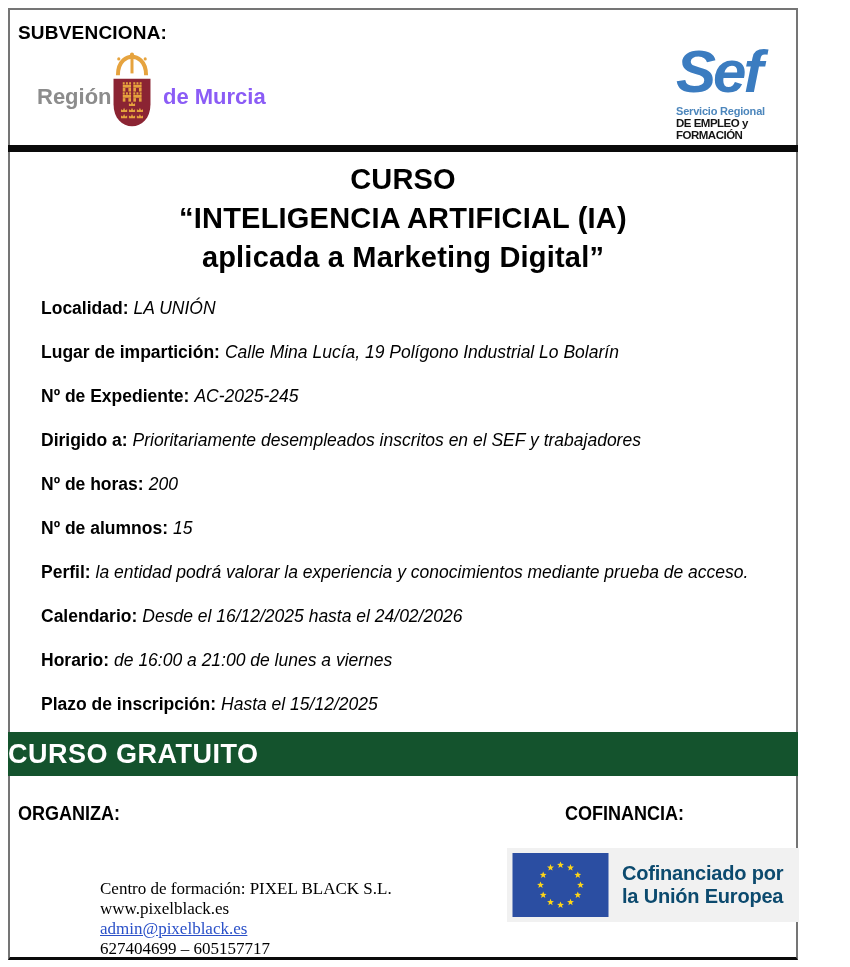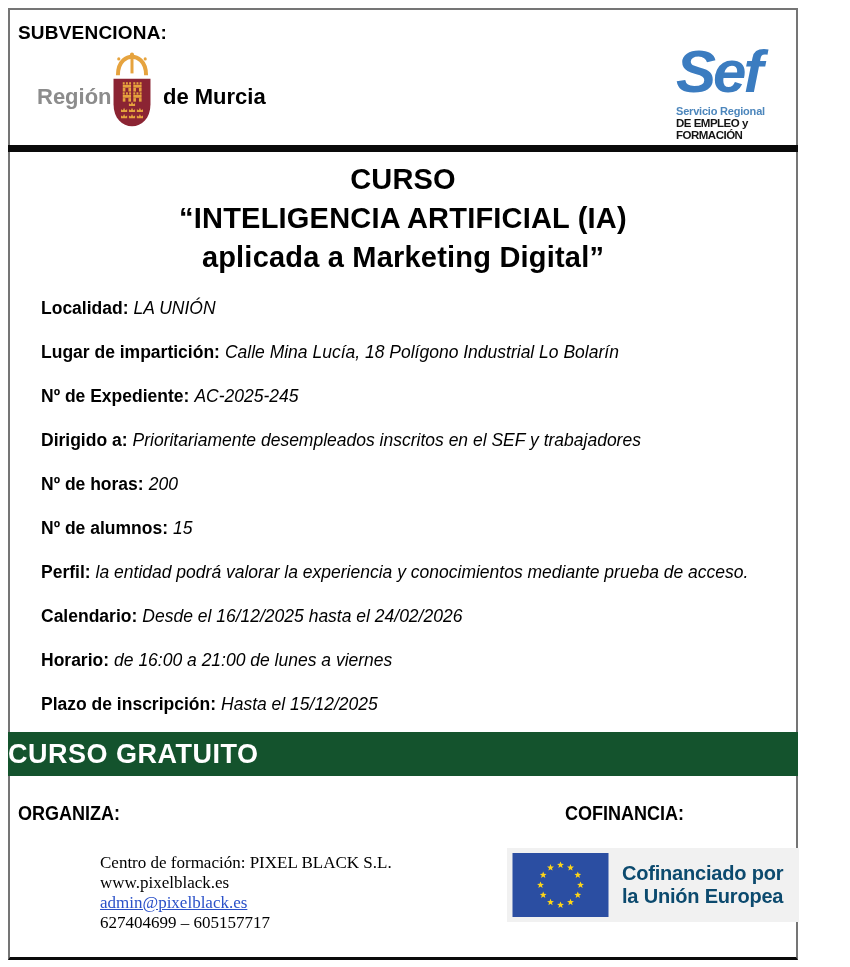--- a/index.html
+++ b/index.html
@@ -6,21 +6,21 @@
   html,body { width:850px; height:967px; background:#ffffff; }
   body { position:relative; font-family:"Liberation Sans", sans-serif; color:#000; overflow:hidden; }
 
   .frame { position:absolute; left:8px; top:8px; width:790px; height:952px;
            border:2px solid #757575; border-bottom:3px solid #0a0a0a; background:#fff; }
 
   
   .subvenciona { position:absolute; left:8px; top:12px; font-size:19px; font-weight:bold; letter-spacing:0.2px; }
 
   .region-text   { position:absolute; left:27px;  top:74px; font-size:22px; font-weight:bold; color:#8C8C8C; }
-  .demurcia-text { position:absolute; left:153px; top:74px; font-size:22px; font-weight:bold; color:#000000; }
+  .demurcia-text { position:absolute; left:153px; top:74px; font-size:22px; font-weight:bold; color:#8b5cf6; }
   .shield-svg    { position:absolute; left:100px; top:40px; width:44px; height:82px; }
 
   .sef-logo  { position:absolute; left:666px; top:30px; width:130px; }
   .sef-name  { font-style:italic; font-weight:bold; font-size:60px; line-height:64px; color:#3B7CC0; letter-spacing:-3px; }
   .sef-sub1  { font-size:11px;   font-weight:bold; color:#4C86BC; margin-top:1px; letter-spacing:-0.2px; }
   .sef-sub2  { font-size:11.5px; font-weight:bold; color:#141414; letter-spacing:-0.5px; }
 
   .divider { position:absolute; left:-2px; right:-2px; top:135px; height:7px; background:#0a0a0a; }
 
   
@@ -36,21 +36,21 @@
   
   .banner { position:absolute; left:-2px; right:-2px; top:722px; height:44px; background:#14532d;
             color:#fff; line-height:44px; font-size:27px; font-weight:bold; letter-spacing:0.5px; }
 
   
   .organiza   { position:absolute; left:8px;   top:792px; font-size:20px; font-weight:bold;
                 transform:scaleX(0.9); transform-origin:left; }
   .cofinancia { position:absolute; left:555px; top:792px; font-size:20px; font-weight:bold;
                 transform:scaleX(0.9); transform-origin:left; }
 
-  .contact { position:absolute; left:90px; top:843px; font-family:"Liberation Serif", serif;
+  .contact { position:absolute; left:90px; top:869px; font-family:"Liberation Serif", serif;
              font-size:17px; line-height:20px; }
   .contact-email a { color:#2A50C8; font-family:"Liberation Serif", serif; }
 
   .eu-card { position:absolute; left:497px; top:838px; width:292px; height:74px;
              background:#F1F1F1; display:flex; align-items:center; }
   .eu-flag { width:97px; height:64px; margin-left:5px; flex:none; }
   .eu-text { margin-left:13px; font-size:20px; line-height:23px; font-weight:bold;
              color:#0c4a6e; letter-spacing:-0.2px; }
 </style>
 </head>
@@ -110,21 +110,21 @@
   <div class="divider"></div>
 
   <div class="title">
     <div>CURSO</div>
     <div>“INTELIGENCIA ARTIFICIAL (IA)</div>
     <div>aplicada a Marketing Digital”</div>
   </div>
 
   <div class="details">
     <div class="detail-row"><span class="detail-label">Localidad:</span><span class="detail-value">LA UNIÓN</span></div>
-    <div class="detail-row"><span class="detail-label">Lugar de impartición:</span><span class="detail-value">Calle Mina Lucía, 18 Polígono Industrial Lo Bolarín</span></div>
+    <div class="detail-row"><span class="detail-label">Lugar de impartición:</span><span class="detail-value">Calle Mina Lucía, 19 Polígono Industrial Lo Bolarín</span></div>
     <div class="detail-row"><span class="detail-label">Nº de Expediente:</span><span class="detail-value">AC-2025-245</span></div>
     <div class="detail-row"><span class="detail-label">Dirigido a:</span><span class="detail-value">Prioritariamente desempleados inscritos en el SEF y trabajadores</span></div>
     <div class="detail-row"><span class="detail-label">Nº de horas:</span><span class="detail-value">200</span></div>
     <div class="detail-row"><span class="detail-label">Nº de alumnos:</span><span class="detail-value">15</span></div>
     <div class="detail-row"><span class="detail-label">Perfil:</span><span class="detail-value">la entidad podrá valorar la experiencia y conocimientos mediante prueba de acceso.</span></div>
     <div class="detail-row"><span class="detail-label">Calendario:</span><span class="detail-value">Desde el 16/12/2025 hasta el 24/02/2026</span></div>
     <div class="detail-row"><span class="detail-label">Horario:</span><span class="detail-value">de 16:00 a 21:00 de lunes a viernes</span></div>
     <div class="detail-row"><span class="detail-label">Plazo de inscripción:</span><span class="detail-value">Hasta el 15/12/2025</span></div>
   </div>
 

